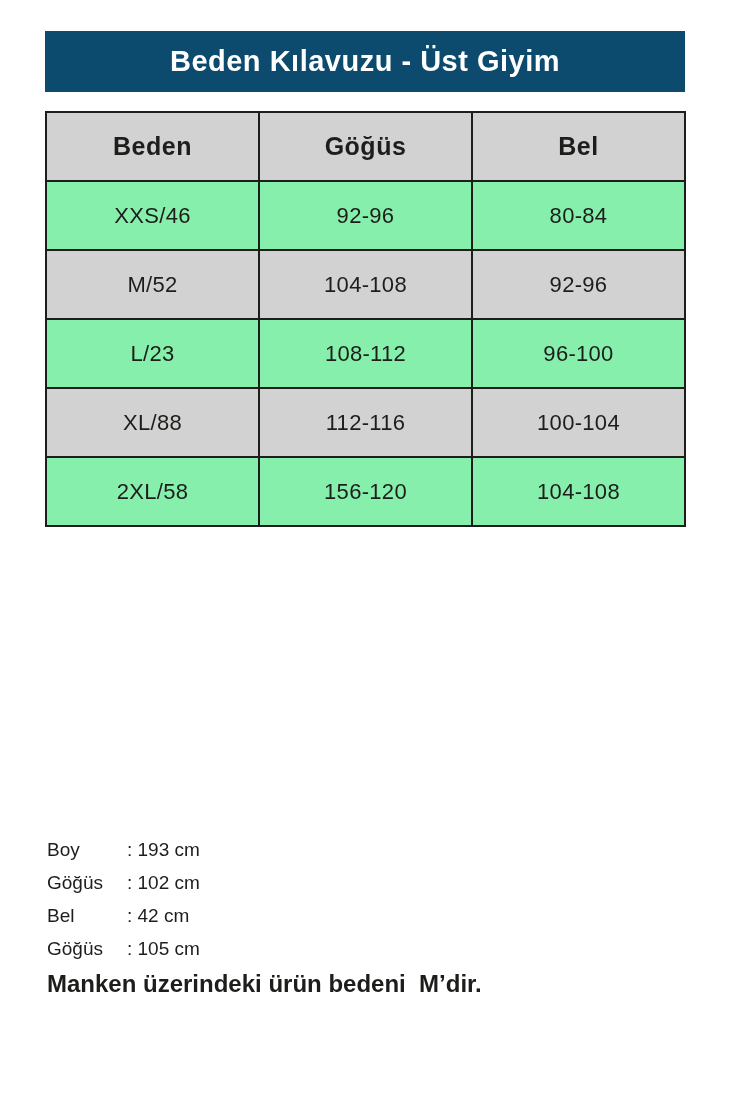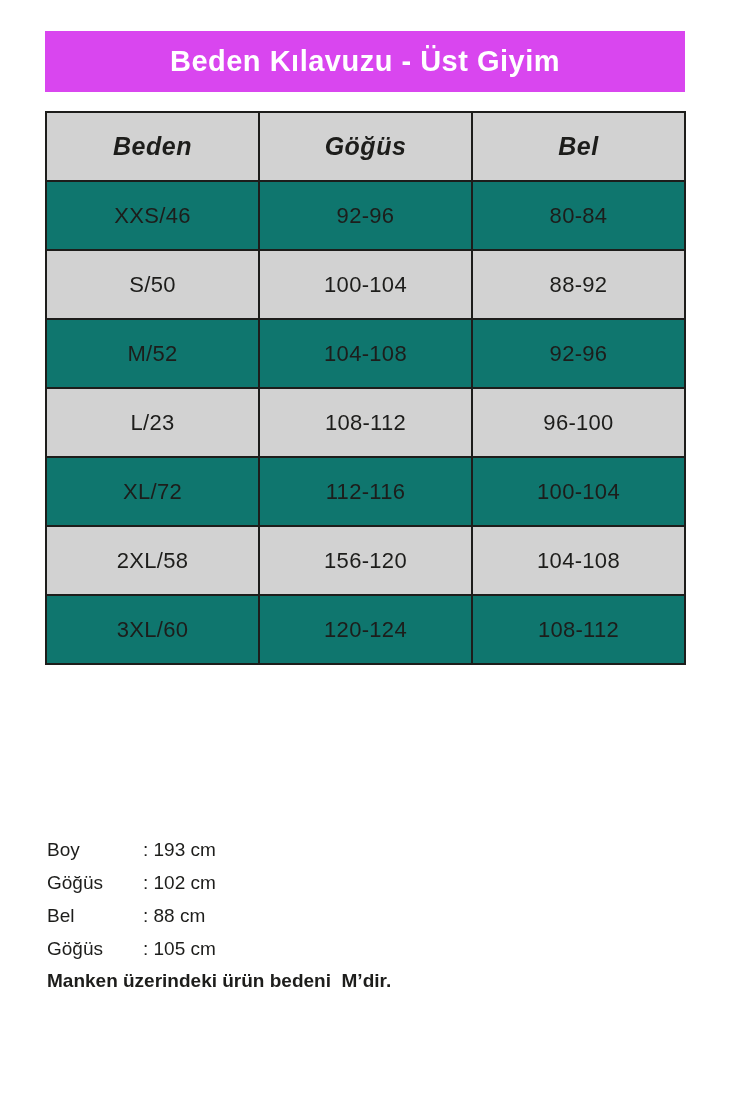--- a/index.html
+++ b/index.html
@@ -11,21 +11,21 @@
     font-family: "Liberation Sans", "DejaVu Sans", sans-serif;
     color: #1d1d1b;
     overflow: hidden;
   }
   .title-bar {
     position: absolute;
     left: 45px;
     top: 31px;
     width: 640px;
     height: 61px;
-    background: #d946ef;
+    background: #0c4a6e;
     display: flex;
     align-items: center;
     justify-content: center;
   }
   .title-bar .title-text {
     color: #ffffff;
     font-size: 29px;
     font-weight: 700;
     letter-spacing: 0.5px;
     white-space: nowrap;
@@ -43,24 +43,23 @@
     text-align: center;
     vertical-align: middle;
     height: 67px;
     padding: 0;
   }
   .size-table th {
     background: #d2d2d2;
     font-size: 25px;
     font-weight: 700;
     letter-spacing: 0.5px;
-    font-style: italic;
   }
   .size-table td {
-    background: #0f766e;
+    background: #86efac;
     font-size: 22px;
     font-weight: 400;
     letter-spacing: 0.3px;
   }
   .size-table tbody tr:nth-child(even) td {
     background: #d2d2d2;
   }
   .model-block {
     position: absolute;
     left: 47px;
@@ -78,24 +77,23 @@
     height: 33px;
     font-size: 19px;
     font-weight: 400;
   }
   .measure-label {
     width: 80px;
     flex: 0 0 80px;
   }
   .measure-value {
     white-space: pre-wrap;
-    margin-left: 16px;
   }
   .model-note {
-    font-size: 19px;
+    font-size: 24px;
     font-weight: 700;
     margin-top: 5px;
     white-space: pre-wrap;
   }
 </style>
 </head>
 <body>
 
 <div class="page">
 
@@ -111,65 +109,55 @@
         <th>Bel</th>
       </tr>
     </thead>
     <tbody>
       <tr>
         <td>XXS/46</td>
         <td>92-96</td>
         <td>80-84</td>
       </tr>
       <tr>
-        <td>S/50</td>
-        <td>100-104</td>
-        <td>88-92</td>
-      </tr>
-      <tr>
         <td>M/52</td>
         <td>104-108</td>
         <td>92-96</td>
       </tr>
       <tr>
         <td>L/23</td>
         <td>108-112</td>
         <td>96-100</td>
       </tr>
       <tr>
-        <td>XL/72</td>
+        <td>XL/88</td>
         <td>112-116</td>
         <td>100-104</td>
       </tr>
       <tr>
         <td>2XL/58</td>
         <td>156-120</td>
         <td>104-108</td>
-      </tr>
-      <tr>
-        <td>3XL/60</td>
-        <td>120-124</td>
-        <td>108-112</td>
       </tr>
     </tbody>
   </table>
 
   <div class="model-block">
 
     <div class="measure-row">
       <span class="measure-label">Boy</span>
       <span class="measure-value">: 193 cm</span>
     </div>
     <div class="measure-row">
       <span class="measure-label">Göğüs</span>
       <span class="measure-value">: 102 cm</span>
     </div>
     <div class="measure-row">
       <span class="measure-label">Bel</span>
-      <span class="measure-value">: 88 cm</span>
+      <span class="measure-value">: 42 cm</span>
     </div>
     <div class="measure-row">
       <span class="measure-label">Göğüs</span>
       <span class="measure-value">: 105 cm</span>
     </div>
 
     <div class="model-note">Manken üzerindeki ürün bedeni  M’dir.</div>
   </div>
 
 </div>

